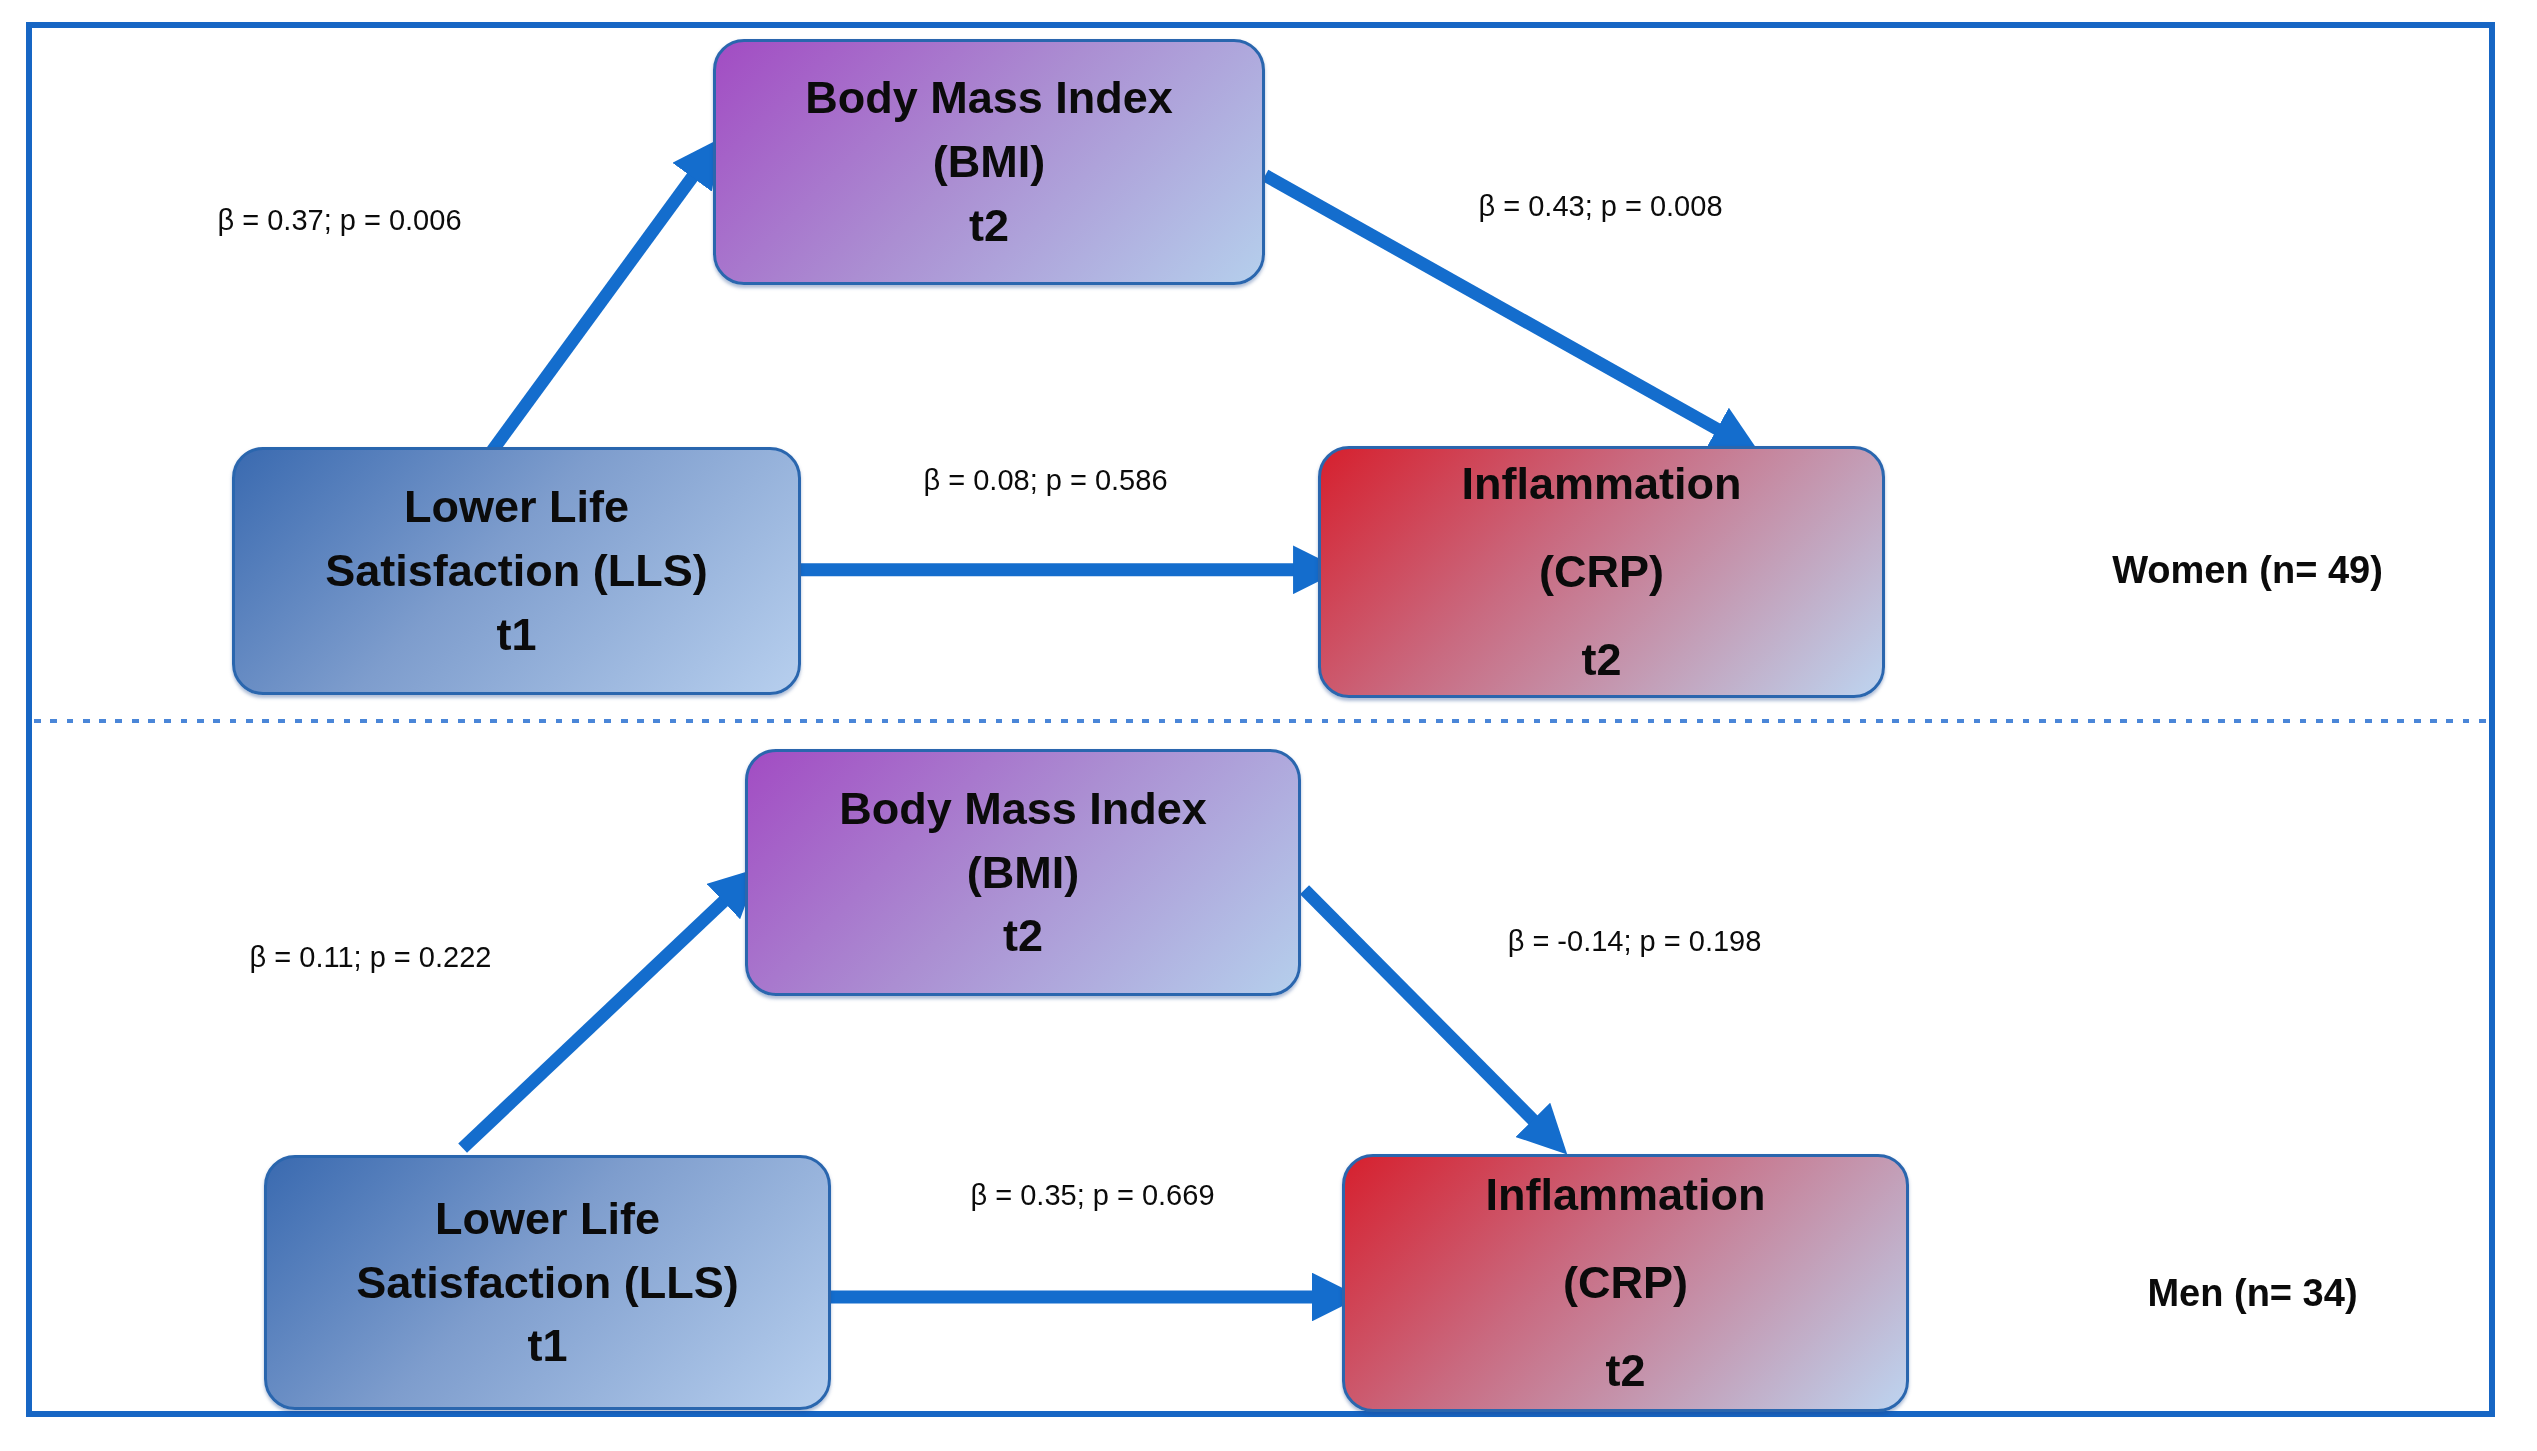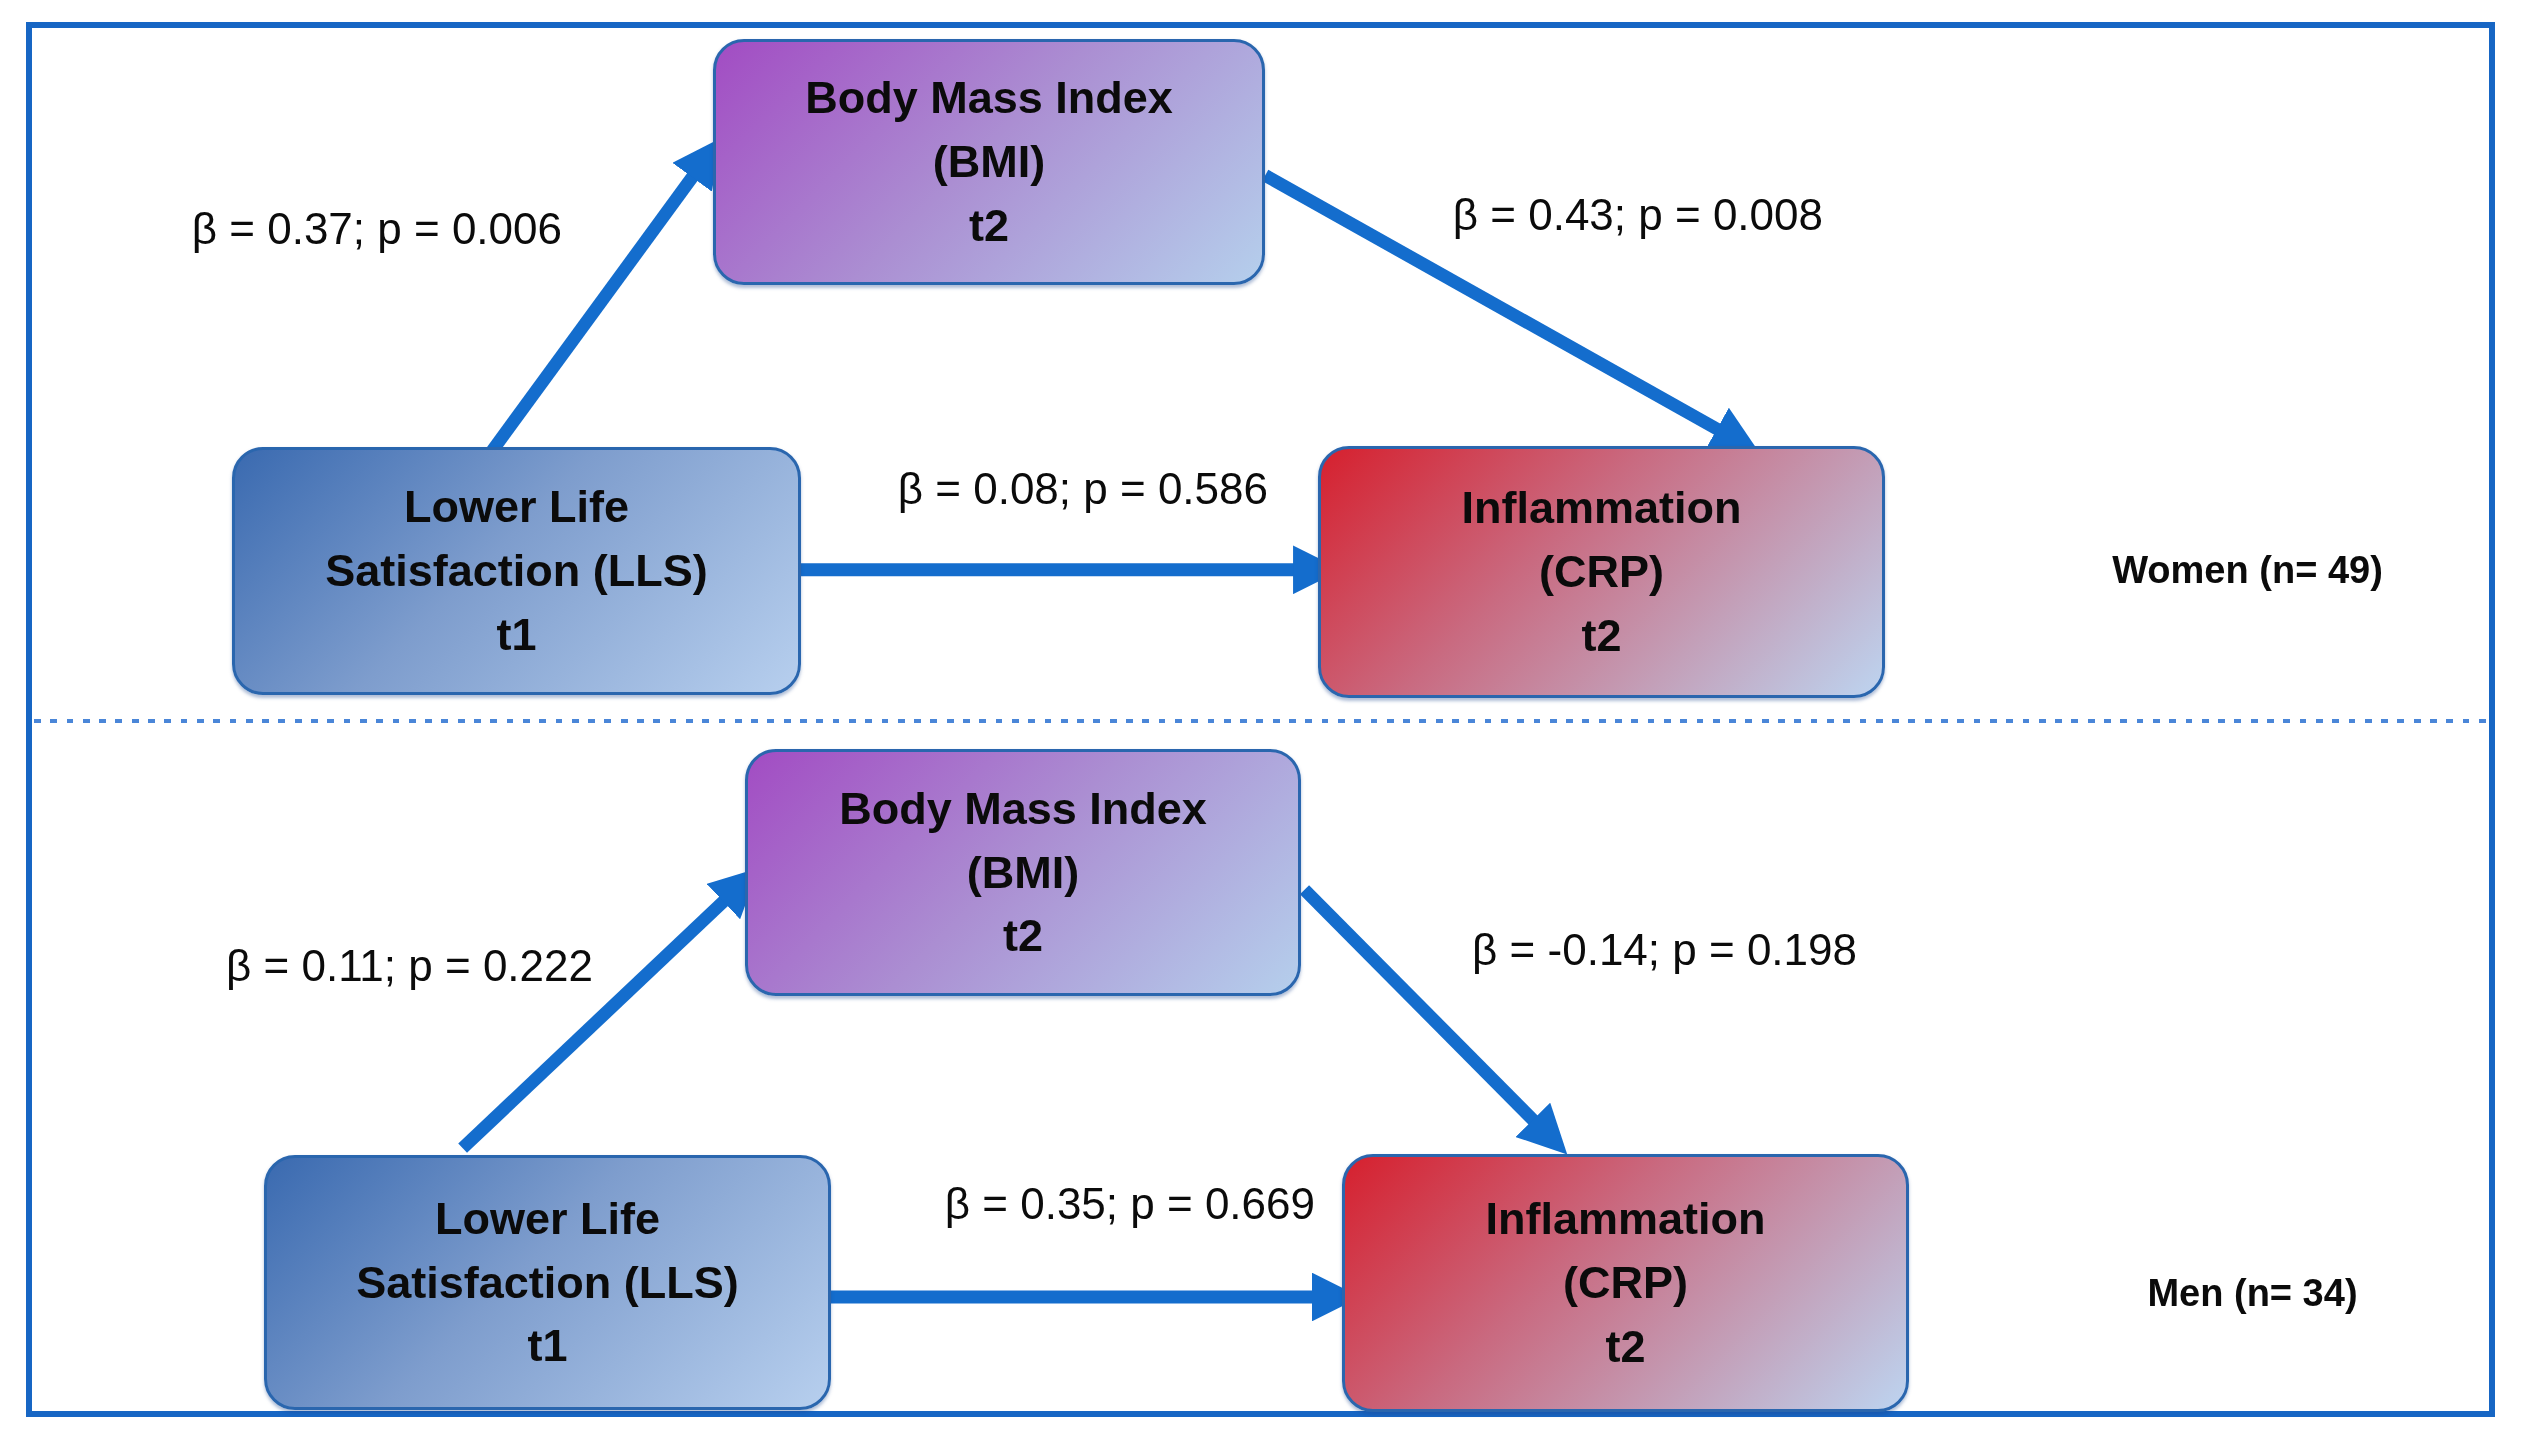--- a/index.html
+++ b/index.html
@@ -58,44 +58,45 @@
   .node.predictor {
     background: linear-gradient(135deg,
       var(--color-predictor_start, #3a6ab0) 0%, #7e9dcd 45%,
       var(--color-predictor_end, #b7cfee) 100%);
     margin-left: 27px;
   }
   .node.outcome {
     background: linear-gradient(135deg,
       var(--color-outcome_start, #d6202e) 0%, #c96a80 40%,
       var(--color-outcome_end, #bdd4f0) 100%);
+    gap: 24px;
   }
   
   .p0 .mediator  { left: 713px;  top: 39px;   width: 552px; height: 246px; }
   .p0 .predictor { left: 205px;  top: 447px;  width: 569px; height: 248px; }
   .p0 .outcome   { left: 1318px; top: 446px;  width: 567px; height: 252px; }
   .p0 .label-a   { left: 117px;  top: 204px;  width: 445px; }
   .p0 .label-b   { left: 1378px; top: 190px;  width: 445px; }
   .p0 .label-c   { left: 823px;  top: 464px;  width: 445px; }
   .p0 .group-label { left: 2025px; top: 549px; width: 445px; }
   
   .p1 .mediator  { left: 745px;  top: 749px;  width: 556px; height: 247px; }
   .p1 .predictor { left: 237px;  top: 1155px; width: 567px; height: 255px; }
   .p1 .outcome   { left: 1342px; top: 1154px; width: 567px; height: 258px; }
   .p1 .label-a   { left: 148px;  top: 941px; width: 445px; }
   .p1 .label-b   { left: 1412px; top: 917px; width: 445px; margin-top: 8px; }
   .p1 .label-c   { left: 870px; top: 1179px; width: 445px; }
   .p1 .group-label { left: 2030px; top: 1272px; width: 445px; }
 
   .path-label {
     position: absolute;
-    font-size: 44px;
+    font-size: 29px;
     font-weight: 400;
     color: #0b0b0b;
-    text-align: right;
+    text-align: center;
     white-space: nowrap;
   }
   .group-label {
     position: absolute;
     font-size: 38px;
     font-weight: 700;
     color: #0b0b0b;
     text-align: center;
     white-space: nowrap;
   }

